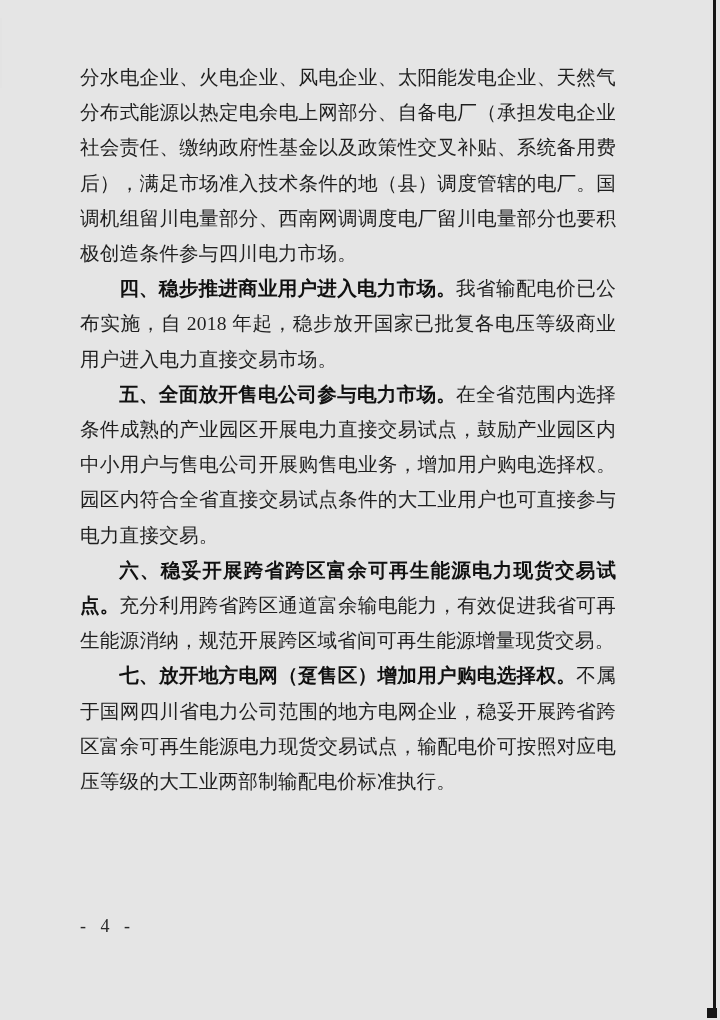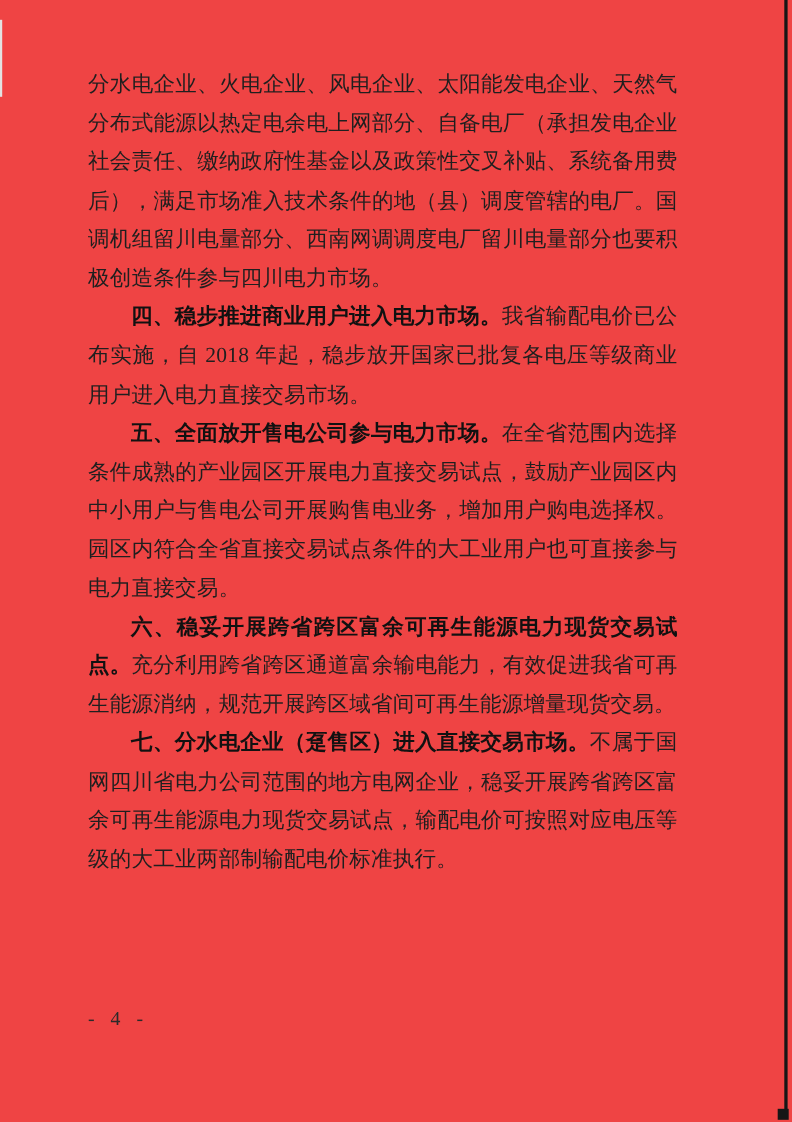--- a/index.html
+++ b/index.html
@@ -10,21 +10,21 @@
     width: 720px;
     height: 1020px;
     background: #ffffff;
     position: relative;
     overflow: hidden;
     font-family: "Liberation Serif", "DejaVu Serif", serif;
   }
   .page {
     position: absolute;
     inset: 0;
-    background: #ef4444;
+    background: #e5e5e5;
   }
   
   .scan-edge-right {
     position: absolute;
     left: 713px;
     top: 0;
     width: 3px;
     height: 1016px;
     background: #161616;
   }
@@ -93,21 +93,21 @@
 
     <p class="no-indent"><span>分水电企业、火电企业、风电企业、太阳能发电企业、天然气分布式能源以热定电余电上网部分、自备电厂（承担发电企业社会责任、缴纳政府性基金以及政策性交叉补贴、系统备用费后），满足市场准入技术条件的地（县）调度管辖的电厂。国调机组留川电量部分、西南网调调度电厂留川电量部分也要积极创造条件参与四川电力市场。</span></p>
 
 
     <p><span class="hd">四、稳步推进商业用户进入电力市场。</span><span>我省输配电价已公布实施，自 2018 年起，稳步放开国家已批复各电压等级商业用户进入电力直接交易市场。</span></p>
 
     <p><span class="hd">五、全面放开售电公司参与电力市场。</span><span>在全省范围内选择条件成熟的产业园区开展电力直接交易试点，鼓励产业园区内中小用户与售电公司开展购售电业务，增加用户购电选择权。园区内符合全省直接交易试点条件的大工业用户也可直接参与电力直接交易。</span></p>
 
     <p><span class="hd">六、稳妥开展跨省跨区富余可再生能源电力现货交易试点。</span><span>充分利用跨省跨区通道富余输电能力，有效促进我省可再生能源消纳，规范开展跨区域省间可再生能源增量现货交易。</span></p>
 
-    <p><span class="hd">七、分水电企业（趸售区）进入直接交易市场。</span><span>不属于国网四川省电力公司范围的地方电网企业，稳妥开展跨省跨区富余可再生能源电力现货交易试点，输配电价可按照对应电压等级的大工业两部制输配电价标准执行。</span></p>
+    <p><span class="hd">七、放开地方电网（趸售区）增加用户购电选择权。</span><span>不属于国网四川省电力公司范围的地方电网企业，稳妥开展跨省跨区富余可再生能源电力现货交易试点，输配电价可按照对应电压等级的大工业两部制输配电价标准执行。</span></p>
 
   </div>
 
   <div class="page-number">- 4 -</div>
 
   <div class="scan-edge-right"></div>
   <div class="scan-edge-nub"></div>
 
 </div>
 

